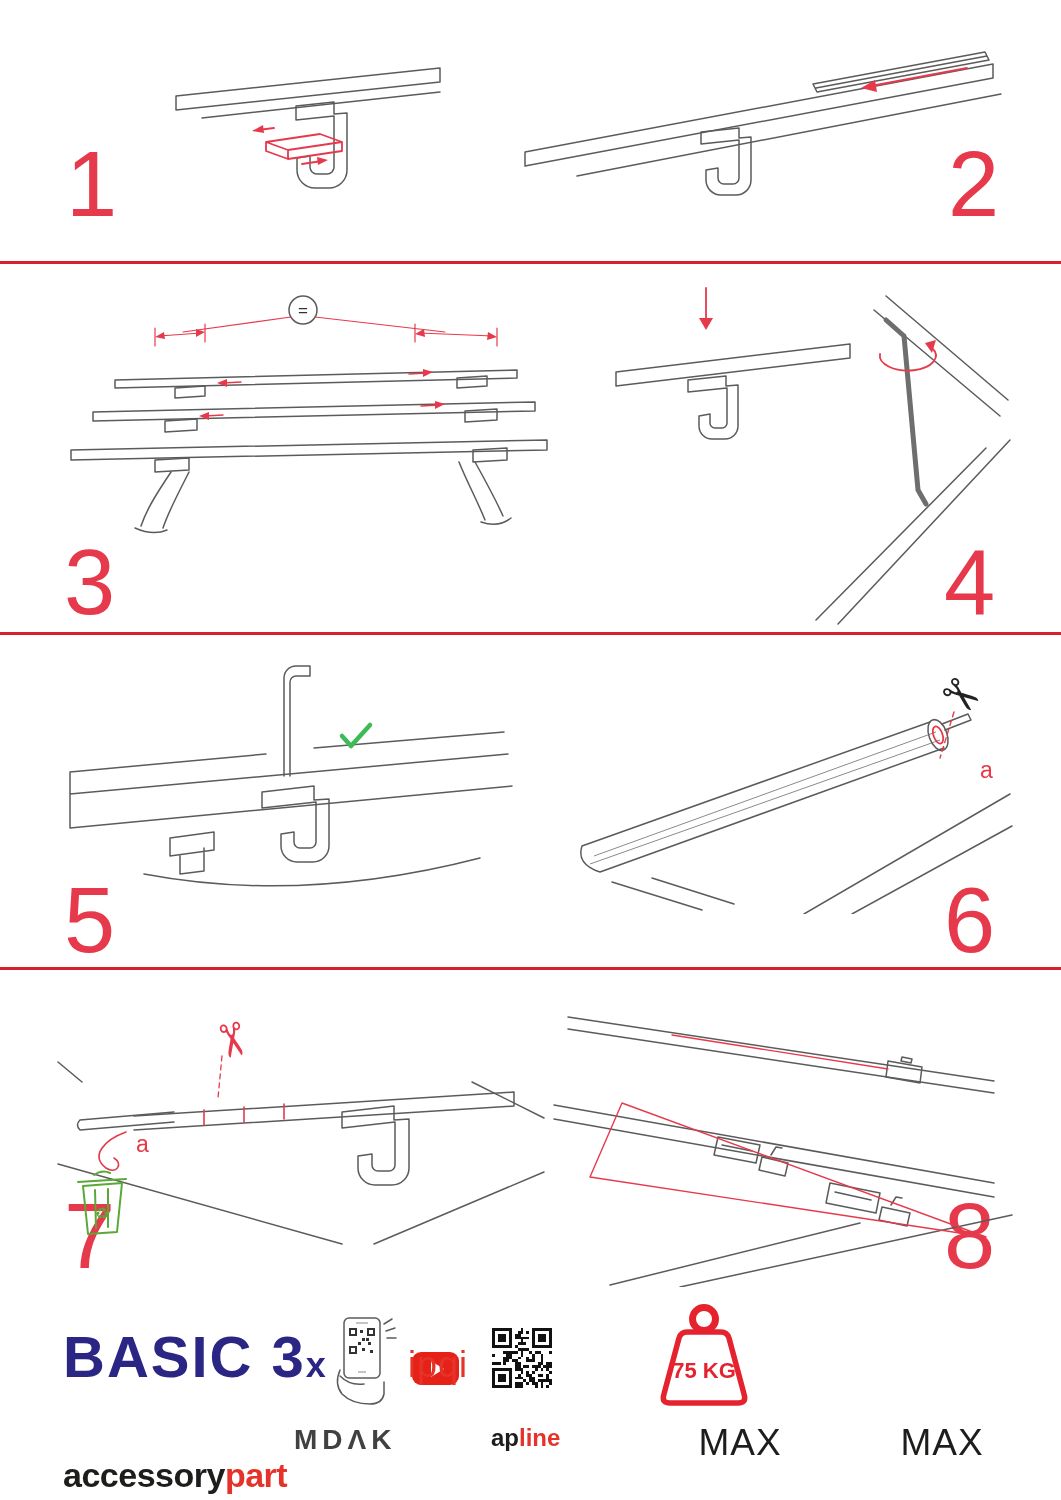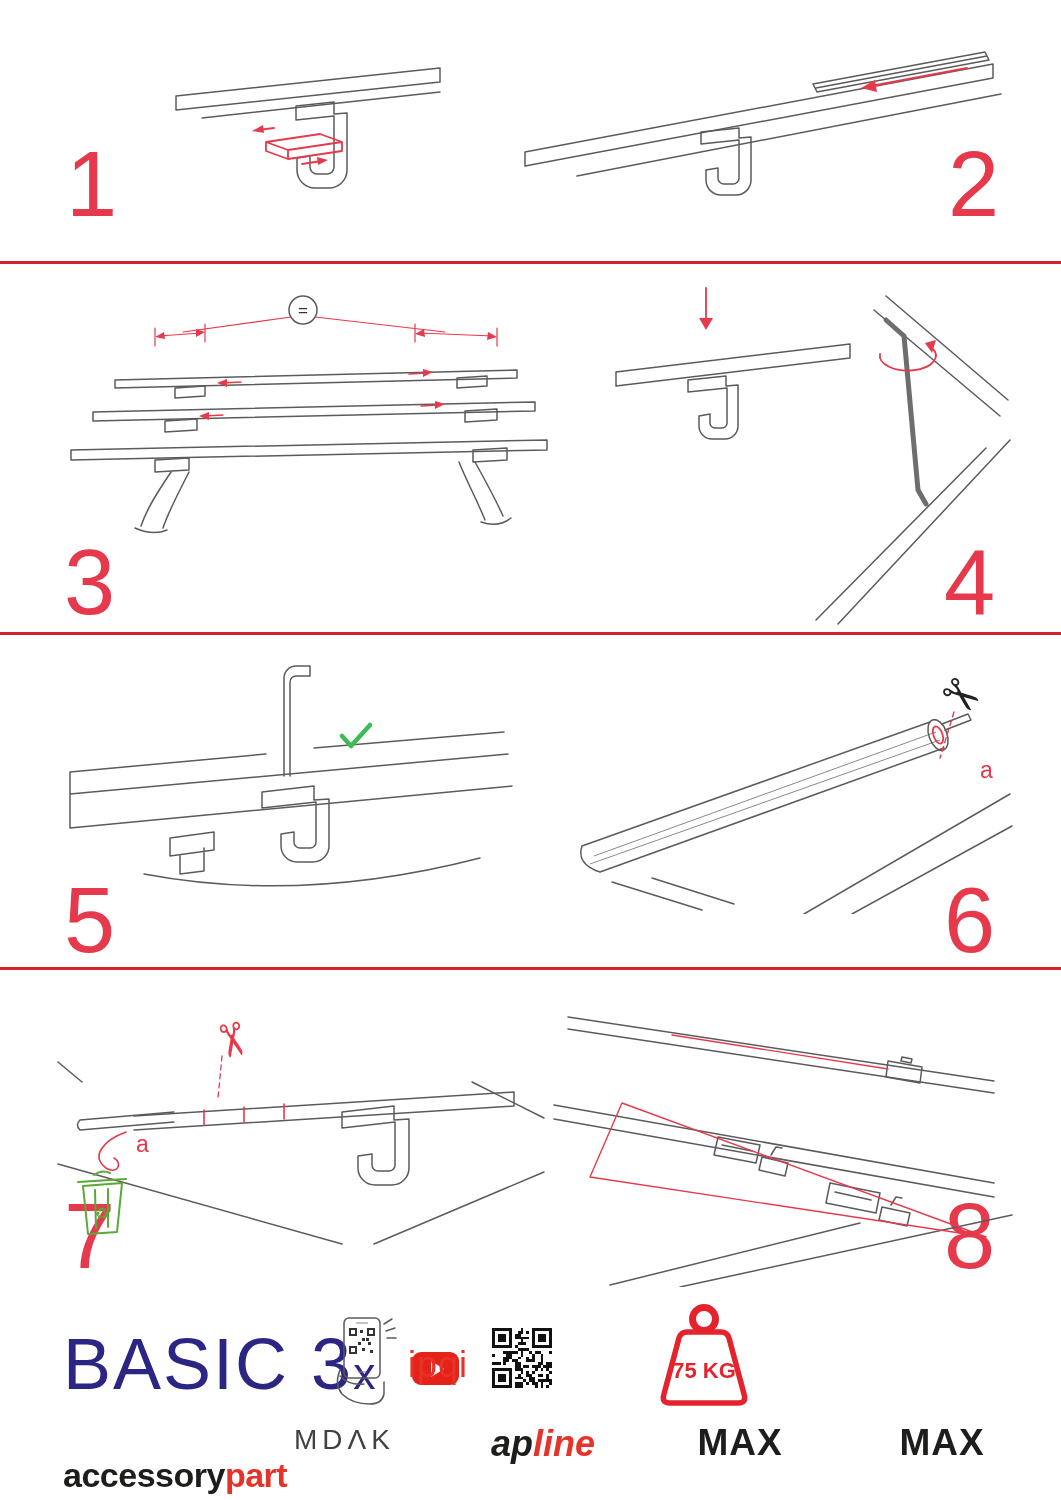--- a/index.html
+++ b/index.html
@@ -10,37 +10,37 @@
   .ill{position:absolute;}
   .ill svg{display:block;}
   .draw{stroke:#5b5b5b;fill:none;stroke-width:1.5;stroke-linecap:round;stroke-linejoin:round;}
   .thin{stroke:#8a8a8a;fill:none;stroke-width:1;}
   .red-l{stroke:#e63a4c;fill:none;stroke-width:1.8;stroke-linecap:round;stroke-linejoin:round;}
   .red-f{fill:#e63a4c;stroke:none;}
   .dash{stroke-dasharray:5 4;}
   text{font-family:"Liberation Sans",sans-serif;}
 
   
-  .logo-basic{position:absolute;left:63px;top:1328px;font-size:72px;font-weight:normal;
+  .logo-basic{position:absolute;left:63px;top:1328px;font-size:58px;font-weight:bold;
               color:#2b2583;letter-spacing:2px;line-height:1;}
   .logo-basic .x{font-size:0.62em;}
   .logo-accessory{position:absolute;left:63px;top:1420px;font-size:34px;font-weight:bold;
               letter-spacing:-0.5px;color:#1d1d1b;line-height:1;margin-top:38px;}
   .red-t{color:#e5332a;}
   .mdak{position:absolute;left:294px;top:1426px;font-size:28px;color:#414042;
-        letter-spacing:5px;font-weight:400;line-height:1;}
+        letter-spacing:5px;font-weight:700;line-height:1;}
   .ipqi{position:absolute;left:408px;top:1347px;font-size:36px;color:#e5332a;
         letter-spacing:1px;line-height:1;}
-  .apline{position:absolute;left:491px;top:1426px;font-size:36px;font-weight:bold;
-        color:#1d1d1b;line-height:1;font-style:italic;}
+  .apline{position:absolute;left:491px;top:1426px;font-size:24px;font-weight:bold;
+        color:#1d1d1b;line-height:1;}
   .yt{position:absolute;left:412px;top:1352px;width:47px;height:33px;background:#e62117;
       border-radius:9px;display:flex;align-items:center;justify-content:center;}
   .yt .play{width:0;height:0;border-left:13px solid #fff;border-top:8px solid transparent;
       border-bottom:8px solid transparent;margin-left:3px;}
-  .max{position:absolute;font-size:37px;color:#1d1d1b;letter-spacing:1px;font-weight:700;
+  .max{position:absolute;font-size:37px;color:#1d1d1b;letter-spacing:1px;font-weight:400;
       width:124px;text-align:center;line-height:1;}
 </style>
 </head>
 <body>
 
 <div class="sheet">
 
   <div class="step-num" style="left:66px;top:138px;">1</div>
   <div class="step-num" style="left:948px;top:138px;">2</div>
 

